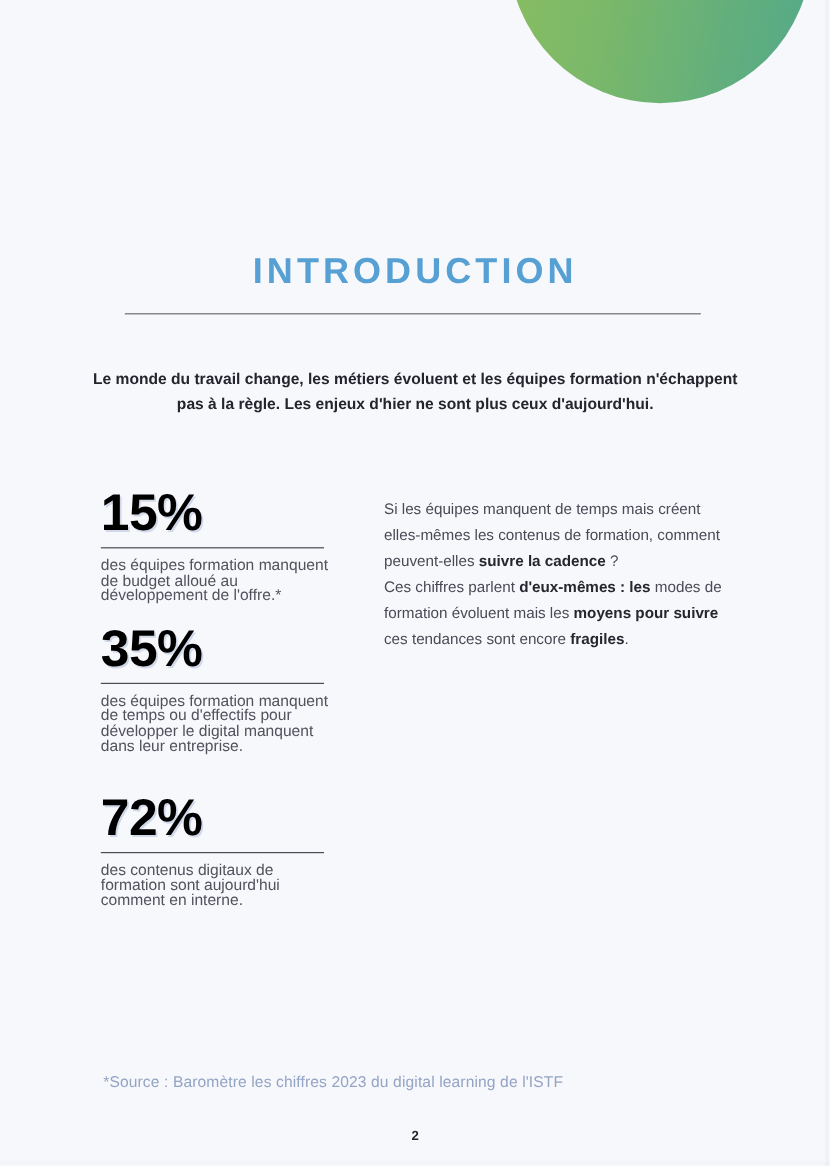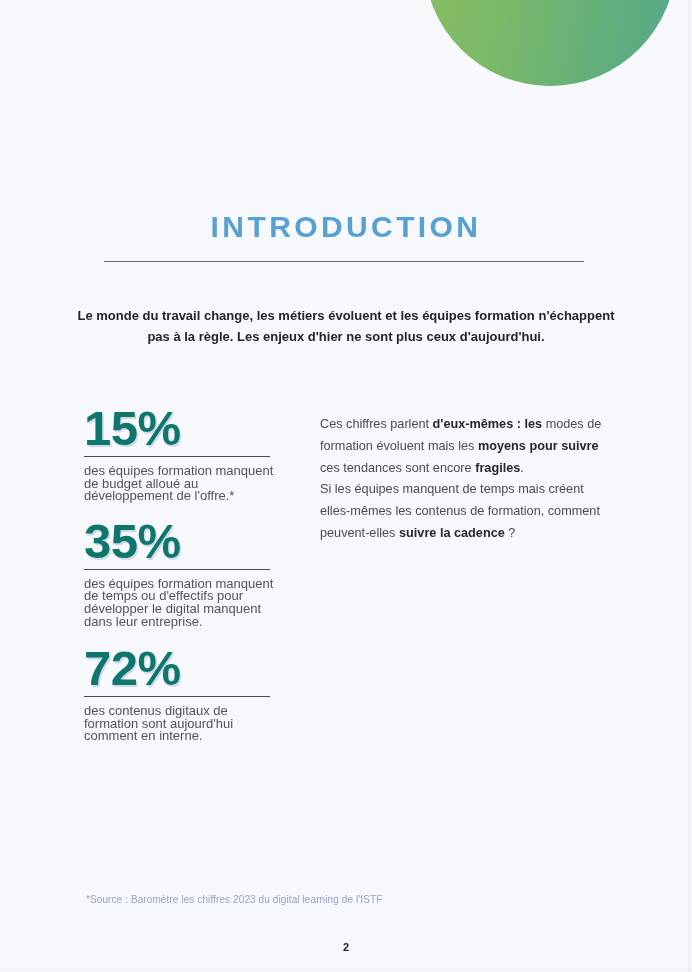--- a/index.html
+++ b/index.html
@@ -92,26 +92,26 @@
   }
 
   
   .stats-col {
     position: absolute;
     left: 84px;
     top: 404px;
     width: 196px;
   }
   .stat {
-    margin-bottom: 16px;
+    margin-bottom: 30px;
   }
   .stat-number {
-    font-size: 49px;
-    font-weight: bold;
-    color: #0f766e;
+    font-size: 43px;
+    font-weight: bold;
+    color: #000000;
     letter-spacing: -0.5px;
     line-height: 48px;
     text-shadow: 1.5px 1.5px 0 rgba(40, 80, 150, 0.18);
   }
   .stat-rule {
     width: 186px;
     height: 1px;
     background: #4a4a52;
     margin-top: 4px;
     margin-bottom: 8px;
@@ -143,21 +143,21 @@
   .text-col b {
     color: #26262e;
     font-weight: bold;
   }
 
   
   .footnote {
     position: absolute;
     left: 86px;
     top: 894px;
-    font-size: 10px;
+    font-size: 13px;
     color: #93a4c4;
     letter-spacing: 0.1px;
   }
   .page-number {
     position: absolute;
     left: 0;
     top: 941px;
     width: 692px;
     text-align: center;
     font-size: 11px;
@@ -196,22 +196,22 @@
 
     <div class="stat stat-3">
       <div class="stat-number">72%</div>
       <div class="stat-rule"></div>
       <div class="stat-caption">des contenus digitaux de formation sont aujourd'hui comment en interne.</div>
     </div>
 
   </div>
 
   <div class="text-col">
+    <p><span>Si les équipes manquent de temps mais créent elles-mêmes les contenus de formation, comment peuvent-elles </span><b>suivre la cadence</b><span> ?</span></p>
     <p><span>Ces chiffres parlent </span><b>d'eux-mêmes : les</b><span> modes de formation évoluent mais les </span><b>moyens pour suivre</b><span> ces tendances sont encore </span><b>fragiles</b><span>.</span></p>
-    <p><span>Si les équipes manquent de temps mais créent elles-mêmes les contenus de formation, comment peuvent-elles </span><b>suivre la cadence</b><span> ?</span></p>
     <div class="gap"></div>
   </div>
 
   <div class="footnote">*Source : Baromètre les chiffres 2023 du digital learning de l'ISTF</div>
   <div class="page-number">2</div>
 
   <div class="page-edge-right"></div>
   <div class="page-edge-bottom"></div>
 </div>
 

